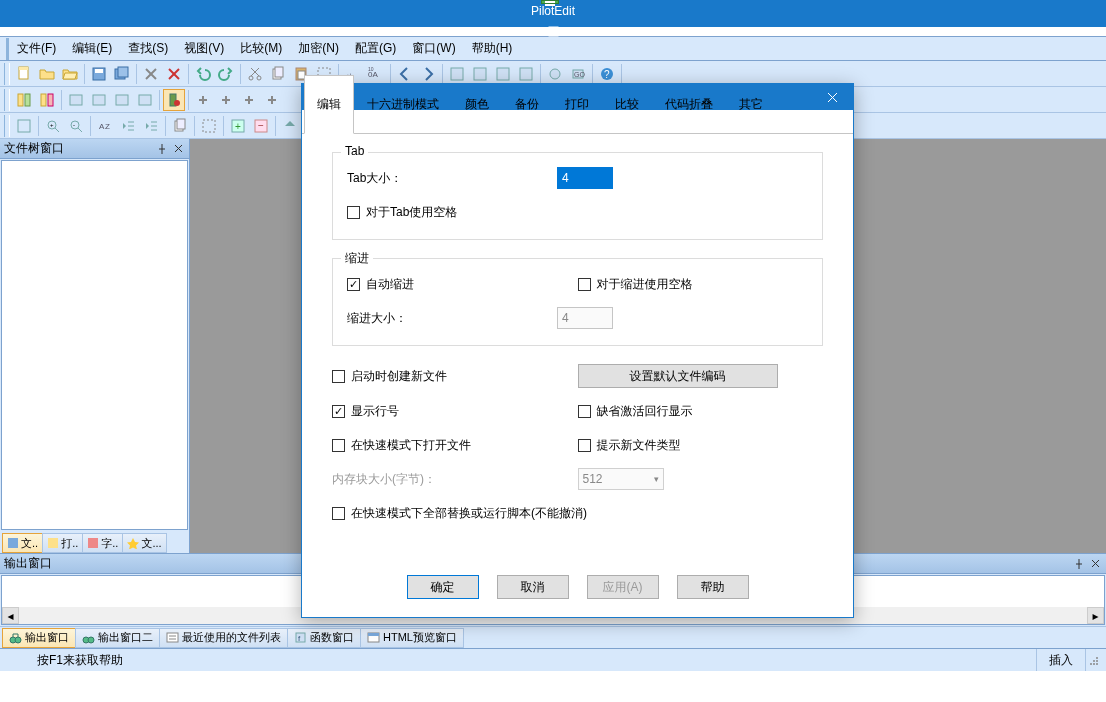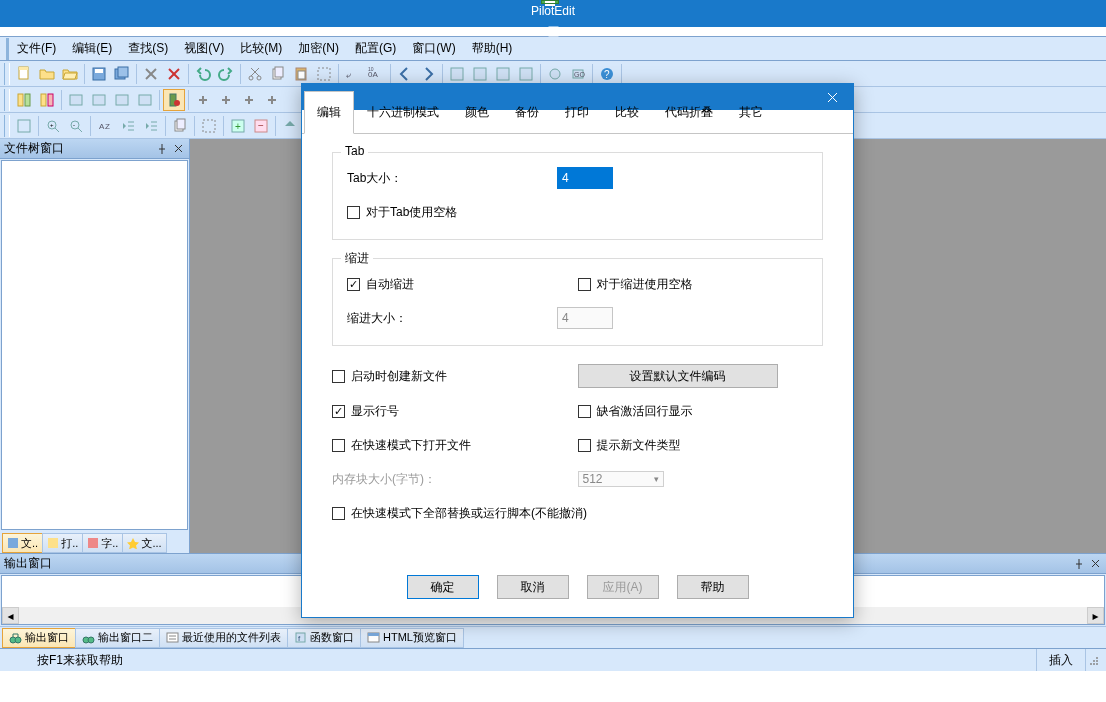--- a/index.html
+++ b/index.html
@@ -58,42 +58,42 @@
 .statusbar .cell { border-right: 1px solid #a9c4e4; padding: 0 12px; height: 100%; display: flex; align-items: center; }
 .statusbar .cell.first { border-left: none; padding-left: 2px; flex: 1; margin-left: 29px;}
 .statusbar .grip { margin-left: auto; width: 14px; height: 14px; }
 
 
 .dialog { position: absolute; left: 301px; top: 83px; width: 553px; height: 535px; background: #fff; border: 1px solid #1979ca; box-shadow: 0 4px 18px rgba(0,0,0,0.3); display: flex; flex-direction: column; }
 .dialog-title { height: 26px; background: #1979ca; color: #fff; display: flex; align-items: center; padding: 0 8px; font-size: 12px; }
 .dialog-title .spacer { flex: 1; }
 .dialog-title .dlg-close { width: 26px; height: 26px; display: flex; align-items: center; justify-content: center; }
 .dialog-tabs { height: 24px; display: flex; align-items: end; padding: 0 2px; border-bottom: 1px solid #c5c5c5; background: #fff; }
-.dtab { padding: 12px 12px; font-size: 12px; border: 1px solid transparent; border-bottom: none; cursor: default; }
+.dtab { padding: 20px 12px; font-size: 12px; border: 1px solid transparent; border-bottom: none; cursor: default; }
 .dtab.active { background: #fff; border-color: #c5c5c5; border-bottom: 1px solid #fff; margin-bottom: -1px; }
 .dialog-body { flex: 1; padding: 18px 30px 10px 30px; background: #fff; }
 .groupbox { border: 1px solid #dcdcdc; padding: 14px 14px 16px 14px; margin-bottom: 18px; position: relative; }
 .groupbox-title { position: absolute; top: -9px; left: 8px; background: #fff; padding: 0 4px; font-size: 12px; }
 .form-row { display: flex; align-items: center; margin-bottom: 12px; min-height: 22px; }
 .form-row:last-child { margin-bottom: 0; }
 .form-label { width: 210px; font-size: 12px; }
 .form-input { width: 56px; height: 22px; border: 1px solid #0078d7; padding: 0 4px; font-size: 12px; background: #fff; }
 .form-input.sel { background: #0078d7; color: #fff; }
 .form-input.dis { border-color: #d0d0d0; color: #888; background: #fafafa; }
 .chk { display: flex; align-items: center; gap: 6px; font-size: 12px; }
 .chk-box { width: 13px; height: 13px; border: 1px solid #333; display: flex; align-items: center; justify-content: center; background: #fff; flex-shrink: 0; }
 .chk-box.checked::after { content: "✓"; font-size: 11px; line-height: 1; color: #000; }
 .lbl-disabled { color: #9a9a9a; }
 .two-col { display: flex; }
 .two-col > div { flex: 1; }
 .btn { height: 24px; padding: 0 10px; border: 1px solid #adadad; background: #e1e1e1; font-size: 12px; cursor: default; min-width: 72px; text-align: center;}
 .btn.default { border: 1px solid #0078d7; }
 .btn.disabled { color: #9a9a9a; }
 .wide-btn { width: 200px; }
-.combo { width: 86px; height: 16px; border: 1px solid #d0d0d0; display: flex; align-items: center; padding: 0 4px; color: #888; background: #fafafa; }
+.combo { width: 86px; height: 22px; border: 1px solid #d0d0d0; display: flex; align-items: center; padding: 0 4px; color: #888; background: #fafafa; }
 .combo .caret { margin-left: auto; font-size: 9px; }
 .dialog-footer { display: flex; justify-content: center; gap: 18px; padding: 12px 0 18px 0; }
 </style>
 </head>
 <body>
 
 <div class="titlebar">
   <div class="app-icon"></div>
   <div class="title">PilotEdit</div>
   <div class="win-btns">

